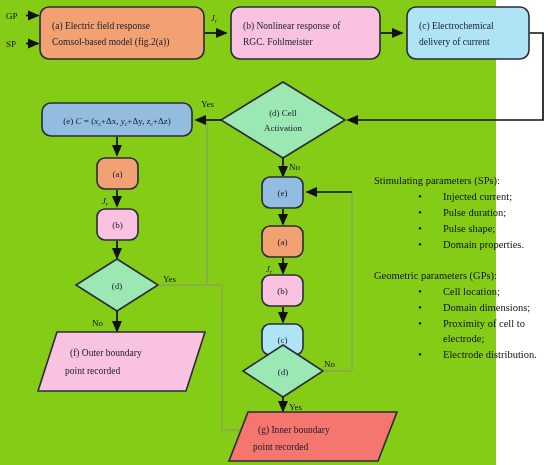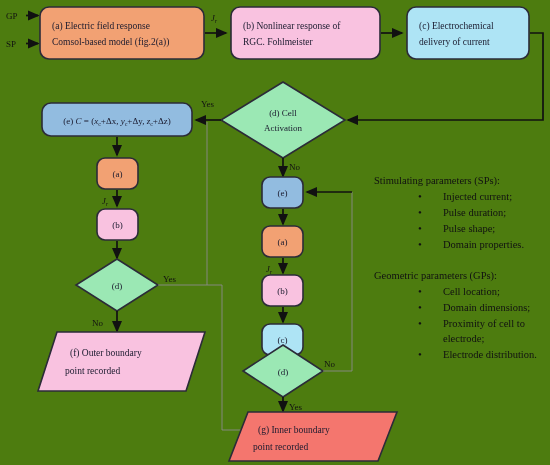--- a/index.html
+++ b/index.html
@@ -1,18 +1,18 @@
 <!DOCTYPE html>
 <html><head>
 <meta charset="utf-8">
 <style>
   html,body{margin:0;padding:0;background:#ffffff;}
   body{width:550px;height:465px;overflow:hidden;
        font-family:"Liberation Serif","DejaVu Serif",serif;}
-  #stage{position:relative;width:550px;height:465px;background:#4d7c0f;}
+  #stage{position:relative;width:496px;height:465px;background:#84cc16;}
   svg{position:absolute;left:0;top:0;width:550px;height:465px;}
   .nodetext{font-family:"Liberation Serif","DejaVu Serif",serif;font-size:9.5px;fill:#1a1a2e;}
   .nodetext-sm{font-family:"Liberation Serif","DejaVu Serif",serif;font-size:9px;fill:#1a1a2e;}
   .edgelabel{font-family:"Liberation Serif","DejaVu Serif",serif;font-size:9px;fill:#111;}
   .iolabel{font-family:"Liberation Serif","DejaVu Serif",serif;font-size:9px;fill:#111;}
   .jr{font-family:"Liberation Serif","DejaVu Serif",serif;font-size:8.5px;fill:#111;font-style:italic;}
   .jrsub{font-size:6px;}
   .listhead{font-family:"Liberation Serif","DejaVu Serif",serif;font-size:10.5px;fill:#111;}
   .listitem{font-family:"Liberation Serif","DejaVu Serif",serif;font-size:10.5px;fill:#111;}
   .bullet{font-size:11px;fill:#111;}

